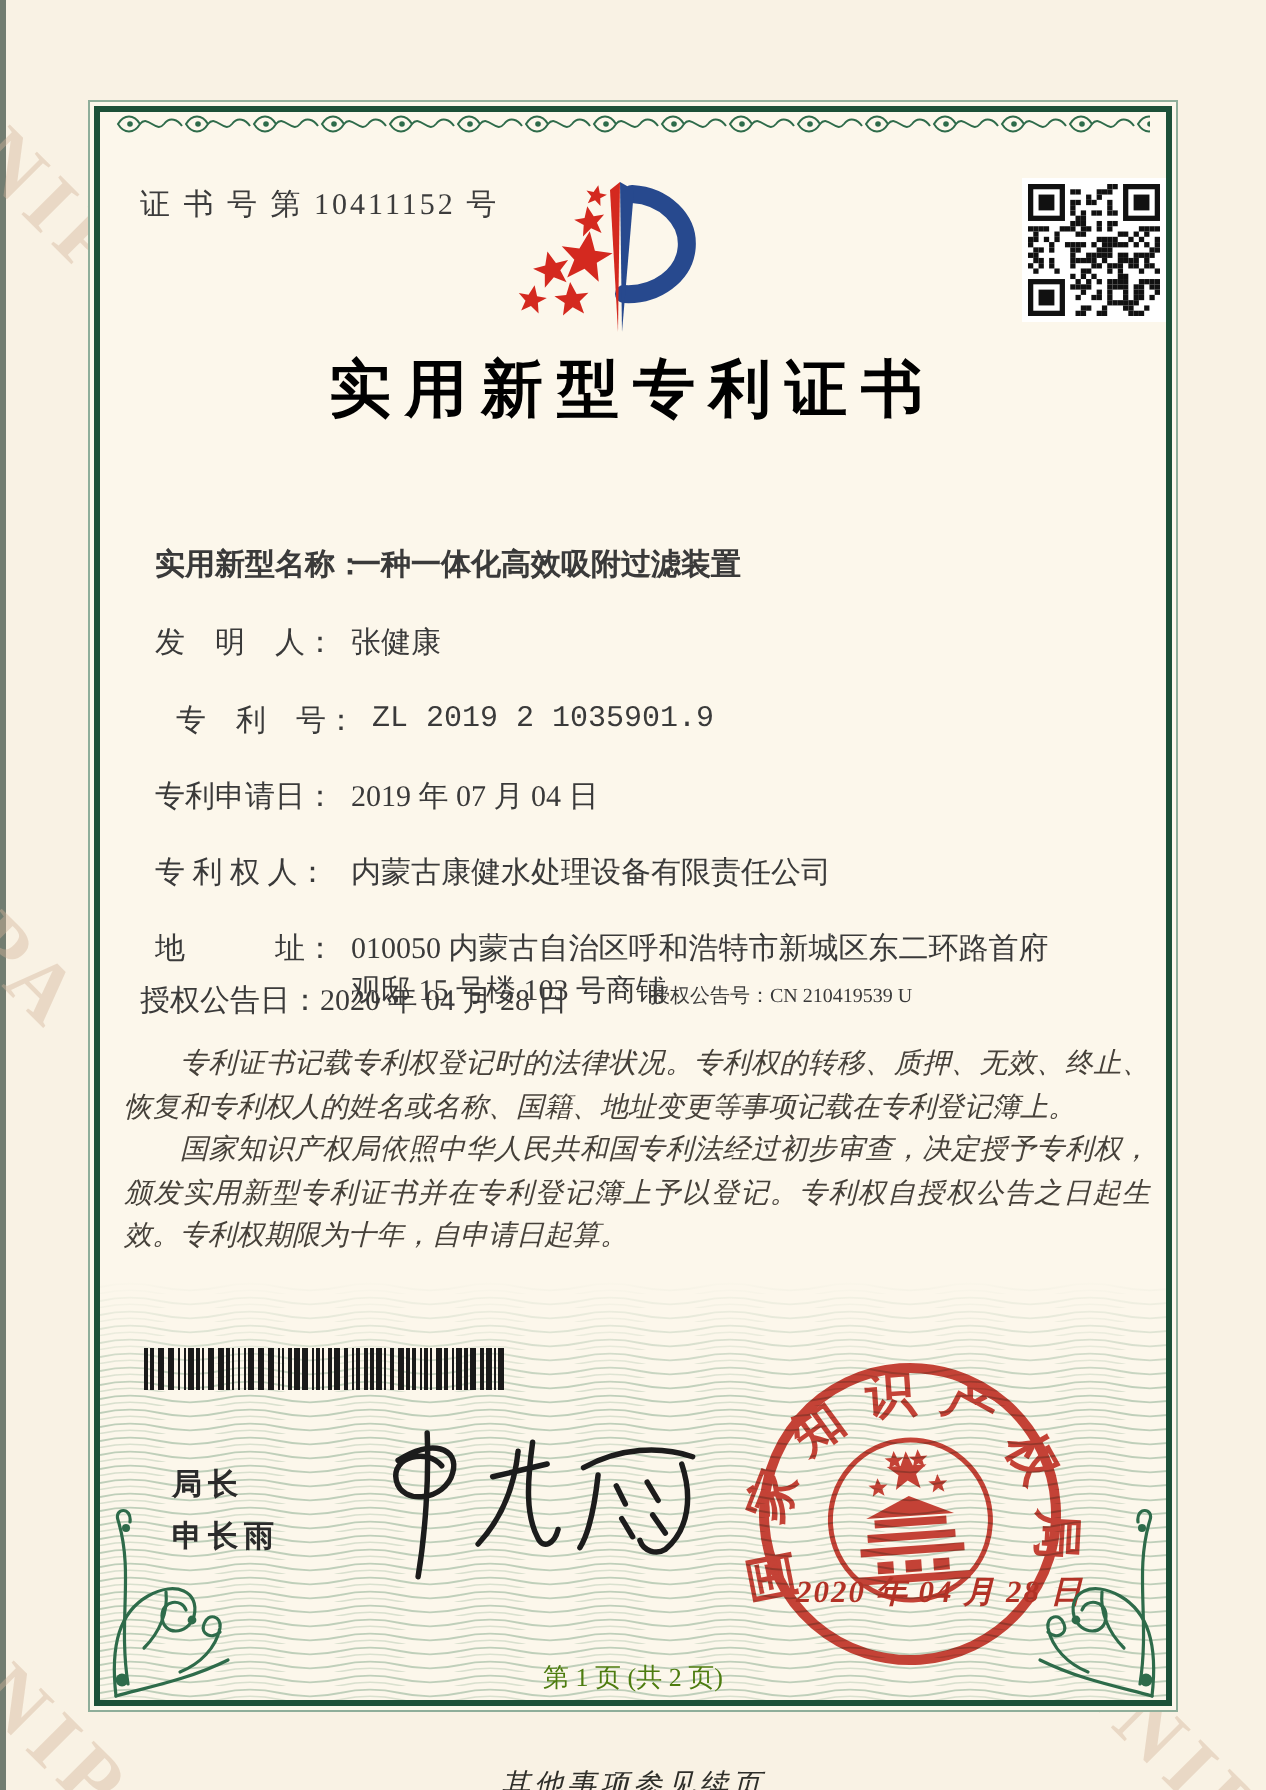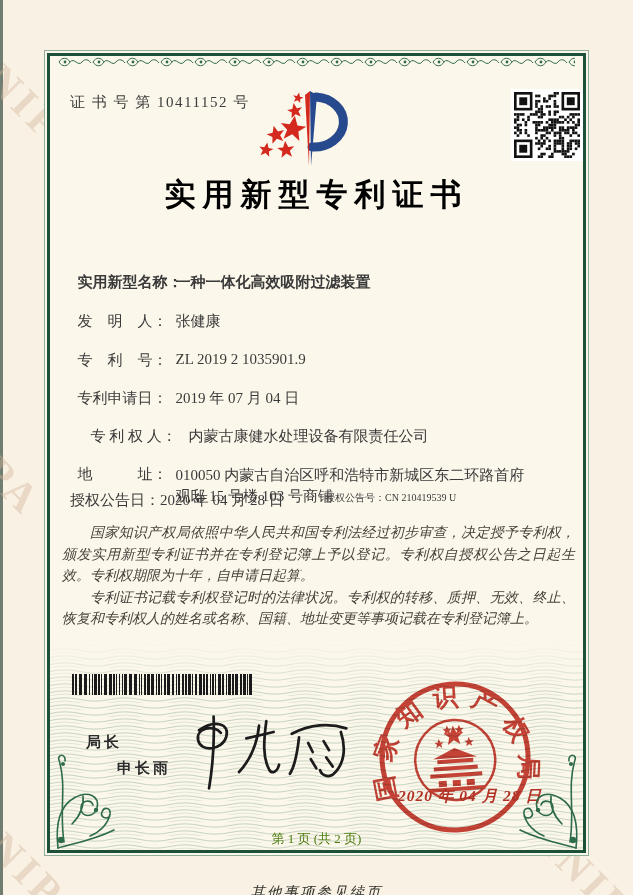--- a/index.html
+++ b/index.html
@@ -39,36 +39,36 @@
   .qr{left:511px;top:89px;background:#fff;padding:3px;}
   .title{
     left:0;right:0;top:174px;text-align:center;
     font-size:31px;font-weight:bold;letter-spacing:7px;color:#000000;
   }
   
   .row{left:70px;font-size:15px;color:#3a3a3a;white-space:pre;}
   .row .lbl{display:inline-block;width:98px;white-space:pre;vertical-align:top;}
   .row .val{display:inline-block;vertical-align:top;white-space:normal;}
   .row-name{top:256px;font-weight:bold;}  .row-inventor{top:295px;}
-  .row-patno{top:334px;} .row-appdate{top:372px;}
-  .row-owner{top:410px;margin-left:13px;} .row-addr{top:448px;}
+  .row-patno{top:334px;font-family:Liberation Mono, monospace;} .row-appdate{top:372px;}
+  .row-owner{top:410px;} .row-addr{top:448px;}
   .row-addr .val{width:360px;line-height:21px;}
   .grant-date{left:70px;top:491px;font-size:15px;color:#3a3a3a;}
   .grant-no{left:325px;top:491px;font-size:10px;color:#3a3a3a;}
   
   .body-text{
     left:62px;top:522px;width:513px;
     font-size:14px;line-height:21.5px;color:#46413a;
     text-align:justify;font-style:italic;
   }
   .body-text p{margin:0;text-indent:2em;}
   
   .barcode{left:72px;top:674px;}
   .director{left:86px;top:733px;font-size:15px;letter-spacing:3px;color:#2b2b2b;font-weight:bold;}
-  .director-name{left:86px;top:759px;font-size:15px;letter-spacing:3px;color:#2b2b2b;font-weight:bold;margin-left:31px;}
+  .director-name{left:86px;top:759px;font-size:15px;letter-spacing:3px;color:#2b2b2b;font-weight:bold;}
   .signature{left:172px;top:712px;}
   .seal{left:370px;top:672px;transform:rotate(-4deg);mix-blend-mode:multiply;}
   .seal-date{left:398px;top:786px;font-size:15.5px;color:#b23226;
     font-style:italic;letter-spacing:1px;font-weight:bold;}
   .page-num{left:0;right:0;top:830px;text-align:center;font-size:13px;color:#4d7c0f;}
   .edge-note{left:0;right:0;top:864px;text-align:center;font-size:14.5px;
     color:#2f2f2a;font-style:italic;letter-spacing:2px;margin-top:19px;}
   .corner-orn{pointer-events:none;}
   .orn-left{left:50px;top:752px;}
   .orn-right{left:496px;top:752px;transform:scaleX(-1);}
@@ -363,22 +363,22 @@
 </div>
 
 <div class="abs grant-date">
   <span>授权公告日：</span><span>2020 年 04 月 28 日</span>
 </div>
 <div class="abs grant-no">
   <span>授权公告号：</span><span>CN 210419539 U</span>
 </div>
 
 <div class="abs body-text">
+  <p>专利证书记载专利权登记时的法律状况。专利权的转移、质押、无效、终止、恢复和专利权人的姓名或名称、国籍、地址变更等事项记载在专利登记簿上。</p>
   <p>国家知识产权局依照中华人民共和国专利法经过初步审查，决定授予专利权，颁发实用新型专利证书并在专利登记簿上予以登记。专利权自授权公告之日起生效。专利权期限为十年，自申请日起算。</p>
-  <p>专利证书记载专利权登记时的法律状况。专利权的转移、质押、无效、终止、恢复和专利权人的姓名或名称、国籍、地址变更等事项记载在专利登记簿上。</p>
 </div>
 
 <svg class="abs barcode" id="barcode" width="181" height="21">
     <rect x="0" y="0" width="2" height="21" fill="#1a1a1a"></rect>
     <rect x="3" y="0" width="2" height="21" fill="#1a1a1a"></rect>
     <rect x="7" y="0" width="3" height="21" fill="#1a1a1a"></rect>
     <rect x="12" y="0" width="3" height="21" fill="#1a1a1a"></rect>
     <rect x="17" y="0" width="1" height="21" fill="#1a1a1a"></rect>
     <rect x="20" y="0" width="1" height="21" fill="#1a1a1a"></rect>
     <rect x="22" y="0" width="3" height="21" fill="#1a1a1a"></rect>

